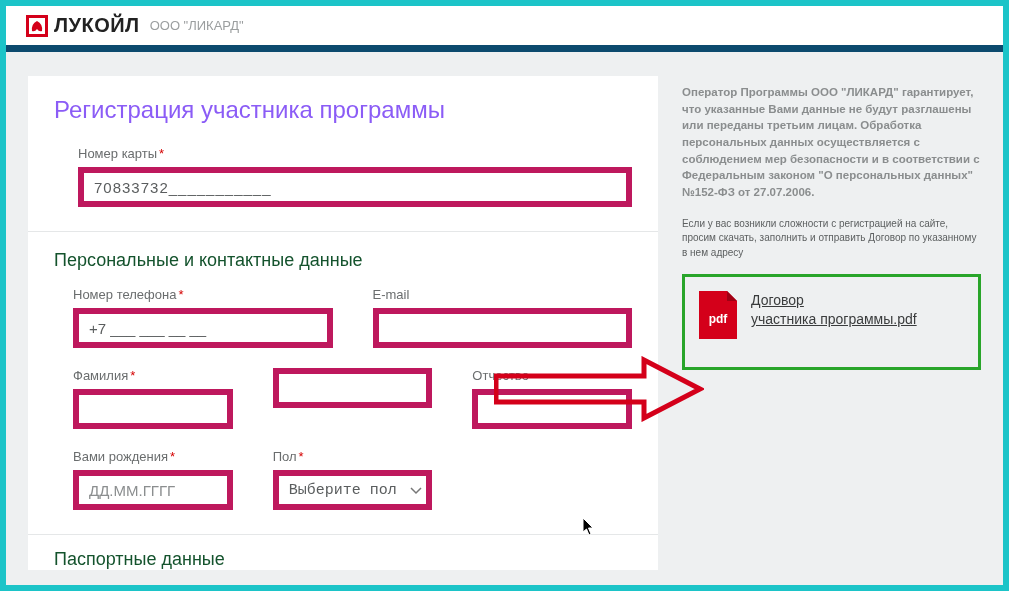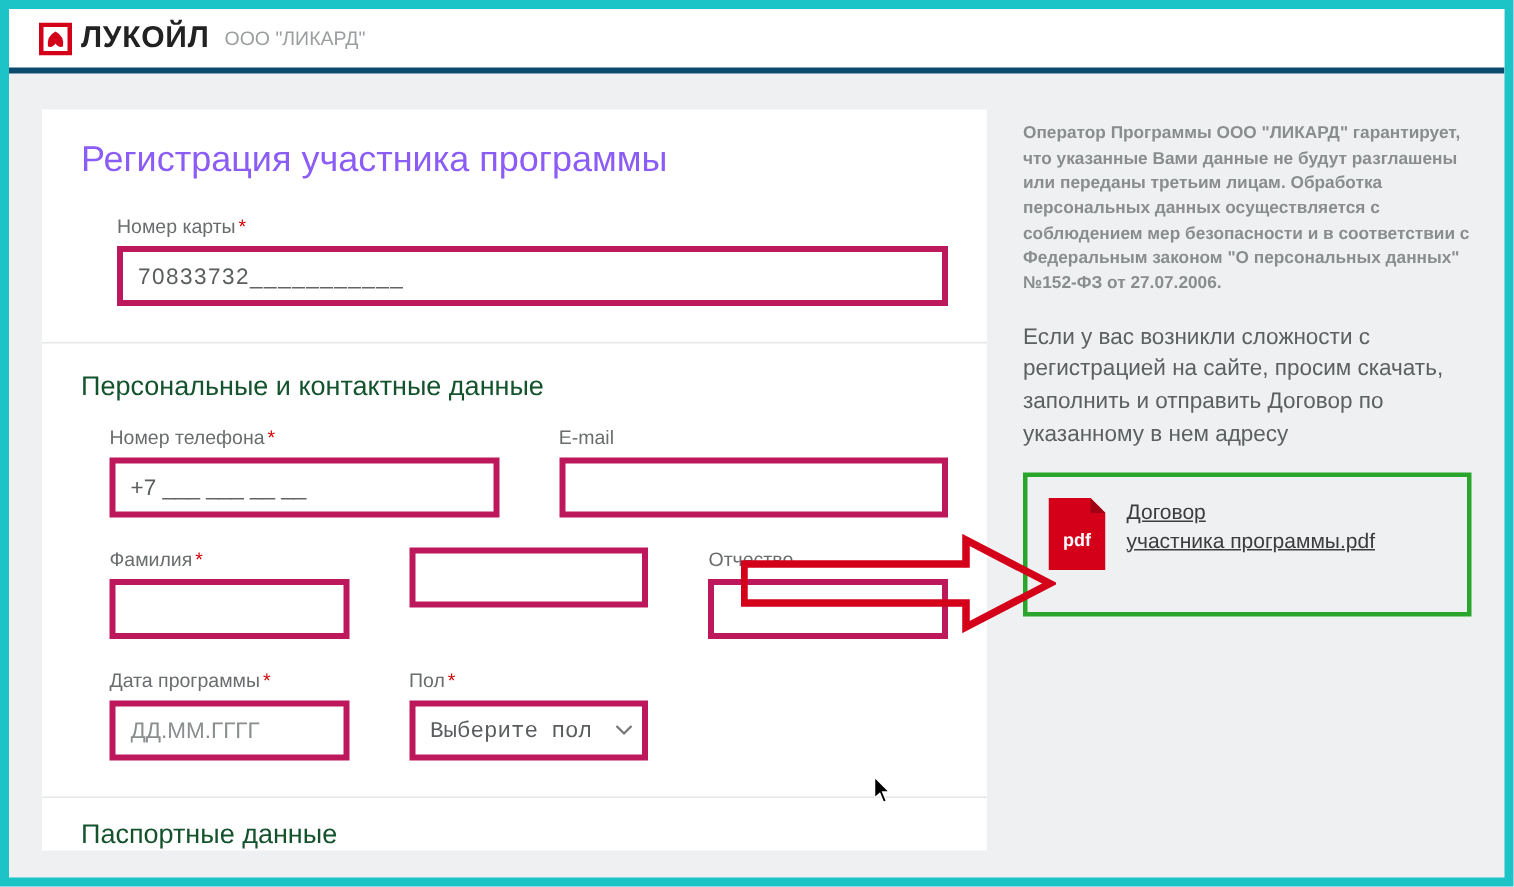--- a/index.html
+++ b/index.html
@@ -10,21 +10,21 @@
     width: 1009px;
     height: 591px;
     overflow: hidden;
     position: relative;
   }
   .header {
     background: #ffffff;
     padding: 8px 20px;
     display: flex;
     align-items: center;
-    border-bottom: 4px solid #0c4a6e;
+    border-bottom: 7px solid #0c4a6e;
   }
   .logo-badge {
     display: inline-flex;
     align-items: center;
     margin-right: 6px;
   }
   .logo-badge svg { display:block; }
   .brand-text {
     font-weight: 800;
     font-size: 20px;
@@ -56,21 +56,21 @@
   .field-label {
     font-size: 13px;
     color: #6a6d6e;
     margin-bottom: 6px;
     display: block;
   }
   .req { color: #d40000; margin-left: 2px; }
   .text-input, .select-input {
     width: 100%;
     height: 40px;
-    border: 4px solid #be185d;
+    border: 6px solid #be185d;
     background: #fff;
     padding: 0 10px;
     font-size: 15px;
     color: #5a5d5e;
     font-family: inherit;
   }
   .text-input::placeholder { color: #8b8e8f; }
   .section-divider {
     border-top: 1px solid #e5e7e8;
     margin: 24px -26px 18px -26px;
@@ -88,21 +88,21 @@
     padding-top: 8px;
   }
   .notice {
     font-size: 11.5px;
     line-height: 1.45;
     color: #8a8d8e;
     font-weight: 600;
     margin-bottom: 16px;
   }
   .help-text {
-    font-size: 15px;
+    font-size: 10px;
     color: #5d6061;
     line-height: 1.45;
     margin-bottom: 14px;
   }
   .download-box {
     border: 3px solid #28a52a;
     padding: 14px 14px 28px 14px;
     display: flex;
     align-items: flex-start;
     gap: 14px;
@@ -198,21 +198,21 @@
       </div>
       <div class="col">
         <label class="field-label">Отчество</label>
         <input type="text" class="text-input" style="">
       </div>
     </div>
 
     <div class="row" style="margin-bottom:10px;">
       <div class="col" style="max-width:180px;">
         <label class="field-label">
-          <span>Дата программы</span><span class="req">*</span>
+          <span>Вами рождения</span><span class="req">*</span>
         </label>
         <input type="text" class="text-input" placeholder="ДД.ММ.ГГГГ" style="">
       </div>
       <div class="col" style="max-width:190px;">
         <label class="field-label">
           <span>Пол</span><span class="req">*</span>
         </label>
         <div class="select-wrap">
           <input type="text" readonly="" class="text-input" style="cursor: pointer; font-family: Liberation Mono, monospace;" value="Выберите пол">
           <span class="select-caret">

